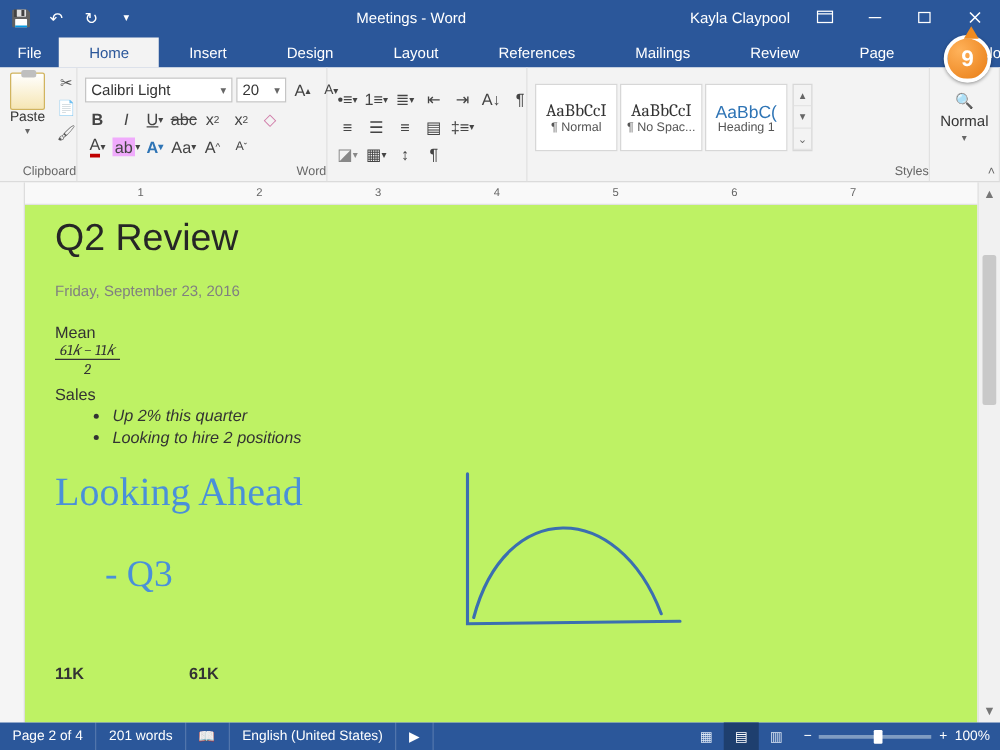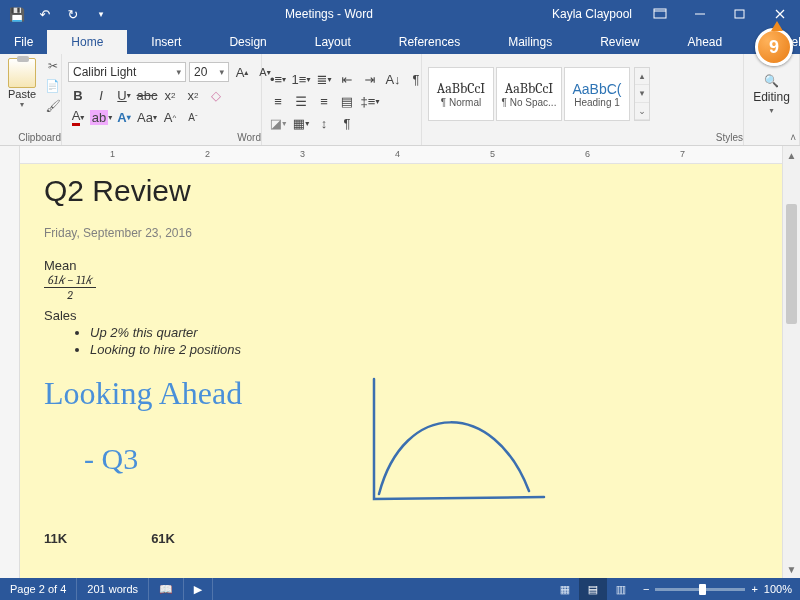--- a/index.html
+++ b/index.html
@@ -49,21 +49,21 @@
   .style-scroll { width:16px; display:flex; flex-direction:column; border:1px solid #d7d7d7; margin-left:2px; }
   .style-scroll div { flex:1; display:flex; align-items:center; justify-content:center; font-size:9px; color:#666; border-bottom:1px solid #e4e4e4; }
   .editing { width:56px; }
   .editing .group-body { flex-direction:column; justify-content:center; }
   .edit-btn { font-size:12px; color:#333; display:flex; flex-direction:column; align-items:center; gap:2px; }
   .collapse { position:absolute; right:4px; bottom:2px; font-size:10px; color:#666; }
   .ruler-v { position:absolute; left:0; top:146px; width:20px; bottom:22px; background:#f5f5f5; border-right:1px solid #ddd; }
   .ruler-h { height:18px; background:#f9f9f9; border-bottom:1px solid #e2e2e2; margin-left:20px; margin-right:18px; font-size:9px; color:#777; display:flex; align-items:center; padding-left:10px; letter-spacing:0; gap:0; position:relative; }
   .ruler-h .seg { position:absolute; top:3px; font-size:9px; color:#666; }
   .ruler-corner { position:absolute; left:0; top:146px; width:20px; height:18px; background:#eee; border-right:1px solid #ddd; border-bottom:1px solid #ddd; display:flex; align-items:center; justify-content:center; font-size:10px; color:#888; }
-  .doc-wrap { position:absolute; left:20px; right:18px; top:164px; bottom:22px; background:#fef9c3; overflow:hidden; }
+  .doc-wrap { position:absolute; left:20px; right:18px; top:164px; bottom:22px; background:#bef264; overflow:hidden; }
   .page { padding: 10px 24px 0 24px; color:#333; }
   .h-title { font-family:"Calibri Light","Segoe UI Light",sans-serif; font-size:30px; font-weight:300; color:#262626; }
   .date { color:#808080; font-size:12px; margin-top:18px; }
   .mean { font-size:13px; margin-top:18px; }
   .frac { display:inline-block; text-align:center; font-family: Cambria, "Cambria Math", serif; font-style: italic; }
   .frac .top { border-bottom:1px solid #333; padding:0 4px; }
   .frac .bot { padding:0 4px; }
   .sales { font-size:13px; margin-top:6px; }
   ul.bul { margin:2px 0 0 46px; font-size:13px; }
   ul.bul li { margin:2px 0;font-style:italic; }
@@ -124,21 +124,21 @@
 
 <div class="tabs">
   <div class="tab file">File</div>
   <div class="tab active">Home</div>
   <div class="tab">Insert</div>
   <div class="tab">Design</div>
   <div class="tab">Layout</div>
   <div class="tab">References</div>
   <div class="tab">Mailings</div>
   <div class="tab">Review</div>
-  <div class="tab">Ahead</div>
+  <div class="tab">Page</div>
   <div class="tab">Developer</div>
   <div class="tellme">
     <span>💡</span>
     <span>Tell me</span>
   </div>
   <div class="spacer"></div>
   <div class="share">
     <span>👤</span>
     <span style="overflow:hidden; max-width:20px;">Share</span>
   </div>
@@ -266,21 +266,21 @@
         </div>
       </div>
     </div>
     <div class="group-label">Styles</div>
   </div>
 
   <div class="group editing">
     <div class="group-body">
       <div class="edit-btn">
         <span>🔍</span>
-        <span>Editing</span>
+        <span>Normal</span>
         <span style="font-size:8px;color:#666;">▾</span>
       </div>
     </div>
     <div class="group-label">&nbsp;</div>
   </div>
   <div class="collapse">˄</div>
 </div>
 
 <div class="ruler-corner">▣</div>
 <div class="ruler-h">
@@ -334,20 +334,21 @@
     </div>
   <div class="arrow">▼</div>
 </div>
 
 <div class="status">
   <div class="cell">Page 2 of 4</div>
   <div class="cell">201 words</div>
   <div class="cell">
       <span>📖</span>
     </div>
+  <div class="cell">English (United States)</div>
   <div class="cell">
       <span>▶</span>
     </div>
   <div class="views">
     <div class="view-btn">▦</div>
     <div class="view-btn active">▤</div>
     <div class="view-btn">▥</div>
   </div>
   <div class="zoom">
     <span>−</span>

